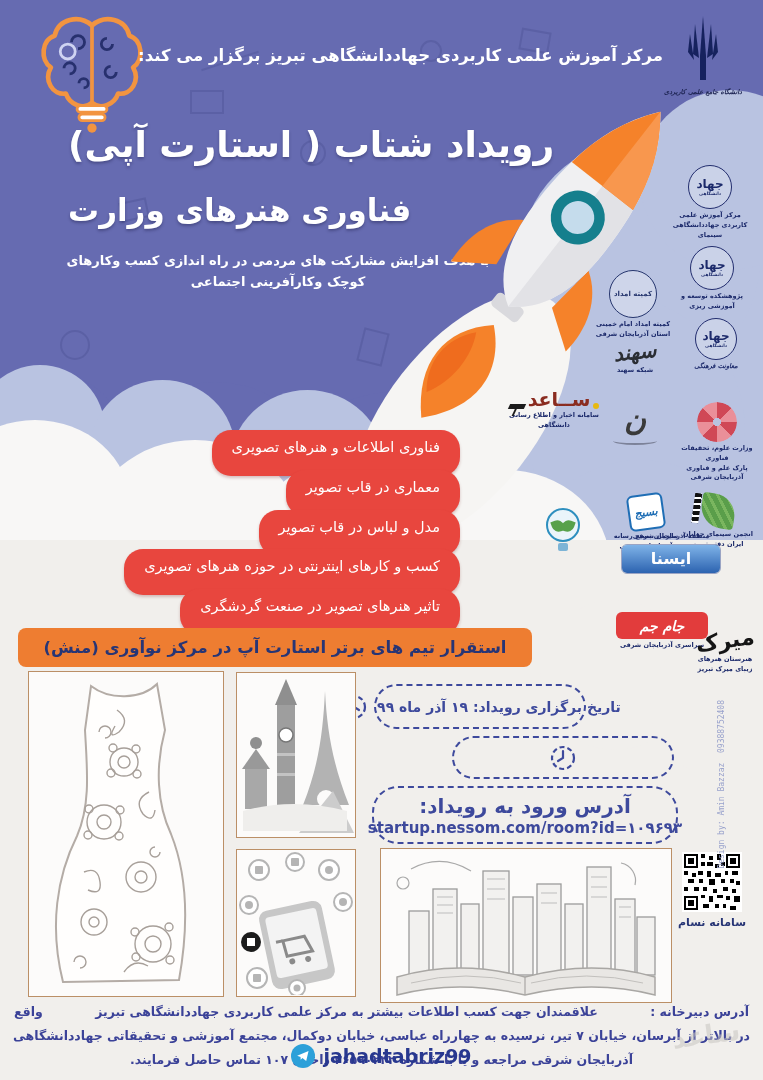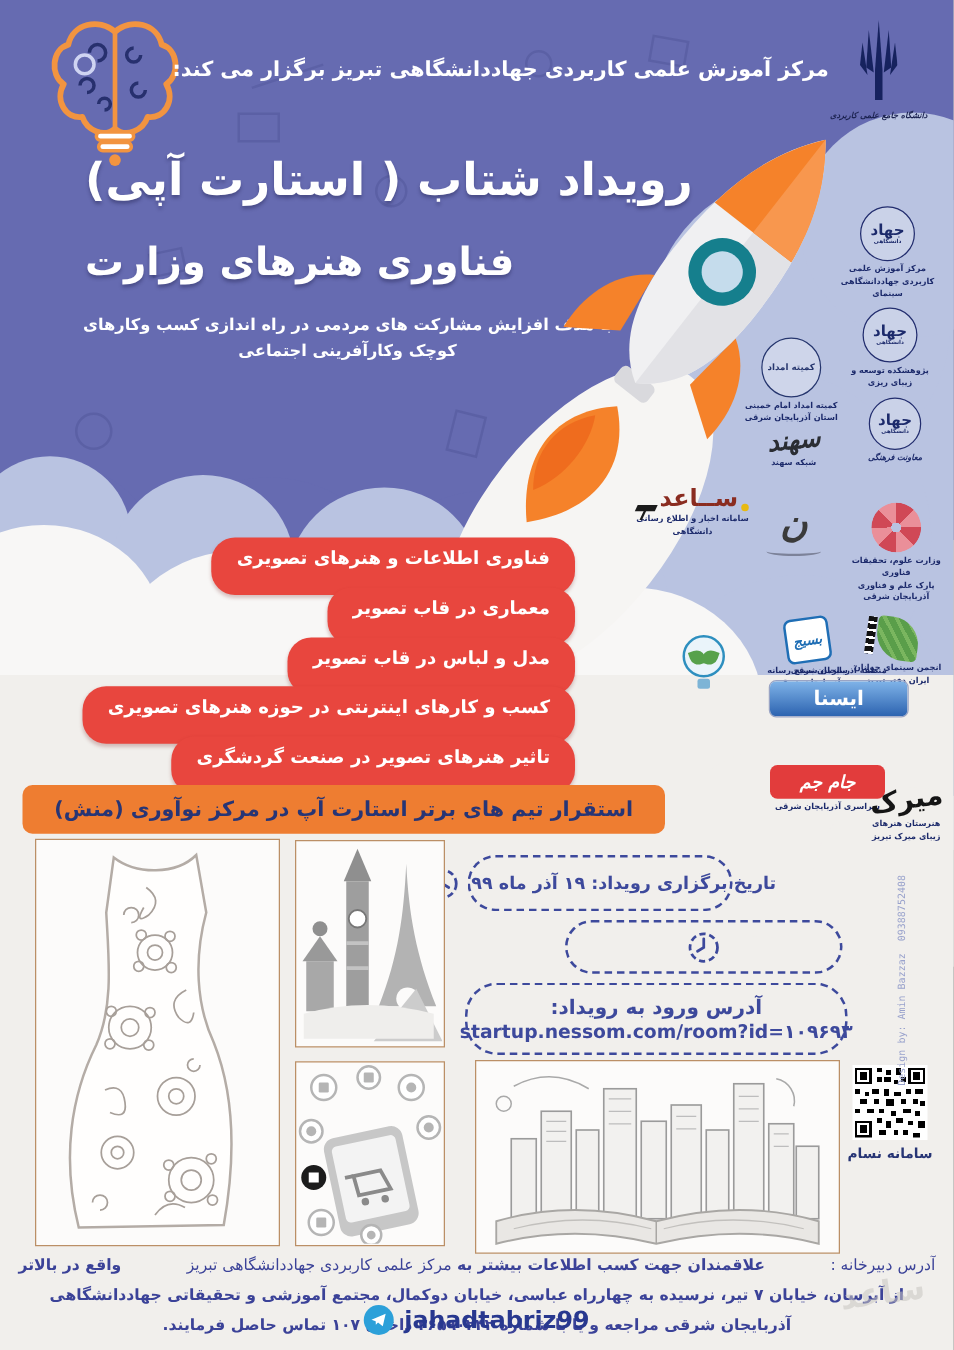--- a/index.html
+++ b/index.html
@@ -33,21 +33,21 @@
     font-weight:600;text-align:center;line-height:1.65;}
 
   
   .trail{position:absolute;left:386px;top:270px;width:150px;height:300px;
     background:#f6f5f3;border-radius:50%;transform:rotate(38deg);}
   .rocket{left:408px;top:62px;width:270px;height:400px;}
   .rocket svg{transform:rotate(38deg);}
 
   
   .pill{position:absolute;right:303px;height:46px;line-height:35px;background:#e8463e;
-    color:#fff;font-weight:bold;font-size:14.5px;padding:0 20px;border-radius:19px;
+    color:#fff;font-weight:normal;font-size:14.5px;padding:0 20px;border-radius:19px;
     white-space:nowrap;box-shadow:0 2px 3px rgba(120,30,30,.25);direction:rtl;}
   .banner{left:18px;top:628px;width:514px;height:39px;line-height:39px;background:#ee7d31;
     border-radius:8px;color:#273575;font-weight:800;font-size:16.5px;text-align:center;
     white-space:nowrap;direction:rtl;}
 
   
   .info{position:absolute;border:2.5px dashed #3d499c;border-radius:26px;color:#3d499c;
     font-weight:bold;display:flex;align-items:center;justify-content:center;gap:8px;direction:rtl;}
   .info .txt{font-size:14px;white-space:nowrap;}
   .clockwrap{width:30px;height:30px;flex:0 0 auto;}
@@ -83,33 +83,33 @@
   .bulbleaf .l1{left:4px;top:10px;transform:rotate(-20deg);}
   .bulbleaf .l2{right:4px;top:10px;transform:rotate(110deg);}
   .bulb-base{width:10px;height:8px;margin:1px auto 0;background:#7db4d6;border-radius:2px;}
   .basij-sq{margin:0 auto;width:36px;height:36px;border:2.5px solid #1f6eb5;border-radius:6px;
     transform:rotate(-8deg);display:flex;align-items:center;justify-content:center;
     color:#1f6eb5;font-weight:900;font-size:11px;font-style:italic;background:#fff;}
   .leaf-film{margin:0 auto;width:34px;height:34px;background:repeating-linear-gradient(55deg,#5a9e4a 0 5px,#7ab65f 5px 8px);
     border-radius:4px 65% 4px 65%;transform:rotate(8deg);position:relative;}
   .leaf-film:before{content:"";position:absolute;left:-8px;top:2px;width:7px;height:30px;
     background:repeating-linear-gradient(#111 0 4px,#fff 4px 6px);}
-  .isna-box{margin:0 auto;width:112px;height:30px;border:1px solid #9aa4c4;border-radius:6px;
+  .isna-box{margin:0 auto;width:100px;height:30px;border:1px solid #9aa4c4;border-radius:6px;
     background:#fff;display:flex;align-items:center;justify-content:center;position:relative;overflow:hidden;}
   .isna-band{width:100%;height:100%;display:flex;align-items:center;justify-content:center;
     background:linear-gradient(#7fb3e8,#2c63b0);color:#fff;font-weight:900;font-size:16px;}
   .jj-box{margin:0 auto;width:92px;height:27px;border-radius:6px;background:#e23c3c;color:#fff;
     display:flex;align-items:center;justify-content:center;font-weight:900;font-size:14px;font-style:italic;}
   .mirak{font-size:22px;font-weight:900;color:#151515;transform:rotate(-8deg);}
 
   
   .qr-cap{font-size:11px;color:#273575;font-weight:800;text-align:center;}
   .footer-text{left:10px;top:1000px;width:743px;color:#3b4298;font-size:12.5px;font-weight:600;
     text-align:center;line-height:1.9;direction:rtl;}
-  .footer-text b{font-weight:400;margin-left:48px;}
+  .footer-text b{font-weight:700;margin-left:48px;}
   .tg-row{left:0;top:1044px;width:763px;display:flex;align-items:center;justify-content:center;gap:8px;}
   .tg-icon{width:24px;height:24px;border-radius:50%;background:#2ca0d9;display:flex;align-items:center;justify-content:center;}
   .tg-handle{color:#28388f;font-weight:800;font-size:19px;font-family:"DejaVu Sans",sans-serif;}
   .credit{left:716px;top:700px;color:#99a2cc;font-size:8px;line-height:1.4;
     writing-mode:vertical-rl;transform:rotate(180deg);text-align:left;font-family:"DejaVu Sans Mono",monospace;}
   .watermark{left:672px;top:1020px;color:#c9c6c2;font-size:26px;font-weight:900;opacity:.55;transform:rotate(-8deg);direction:rtl;}
 </style>
 </head>
 <body>
 
@@ -209,21 +209,21 @@
   </div>
   <div class="info" style="left:452px;top:736px;width:222px;height:43px">
     <span class="clockwrap">
       <svg width="30" height="30" viewBox="0 0 30 30">
           <circle cx="15" cy="15" r="11" fill="none" stroke="#3d499c" stroke-width="2.2" stroke-dasharray="5 3"></circle>
           <path d="M15 8 v7 l-5 3" stroke="#3d499c" stroke-width="2.2" fill="none" stroke-linecap="round"></path>
         </svg>
     </span>
   </div>
   <div class="info" style="left:372px;top:786px;width:306px;height:58px;flex-direction:column;gap:1px">
-    <span class="txt" style="font-size:16px">آدرس ورود به رویداد:</span>
+    <span class="txt" style="font-size:20px">آدرس ورود به رویداد:</span>
     <span class="txt" dir="ltr" style="font-size:15px">startup.nessom.com/room?id=۱۰۹۶۹۳</span>
   </div>
 
   <div class="imgbox" style="left:28px;top:671px;width:196px;height:326px">
     <svg width="193" height="323" viewBox="0 0 193 323">
       <path d="M62,14 C80,28 112,28 128,12 L136,58 C126,95 128,132 142,162 C158,202 160,252 150,308 L34,310 C20,254 28,204 48,164 C62,132 58,96 56,58 Z" fill="#fffefd" stroke="#b4aca6" stroke-width="2"></path>
       <g fill="none" stroke="#a79f99" stroke-width="1.4">
         <circle cx="95" cy="90" r="14"></circle>
           <circle cx="95" cy="90" r="6"></circle>
         <circle cx="84" cy="76" r="4"></circle>
@@ -413,21 +413,21 @@
       <span class="js">دانشگاهی</span>
     </div>
     <div class="logo-cap">مرکز آموزش علمی کاربردی جهاددانشگاهی سینمای</div>
   </div>
 
   <div class="logo" style="left:674px;top:246px;width:76px">
     <div class="jahad-c">
       <span class="jm">جهاد</span>
       <span class="js">دانشگاهی</span>
     </div>
-    <div class="logo-cap">پژوهشکده توسعه و زیبای ریزی</div>
+    <div class="logo-cap">پژوهشکده توسعه و آموزشی ریزی</div>
   </div>
 
   <div class="logo" style="left:594px;top:270px;width:78px">
     <div class="emdad-c">
         <span>کمیته امداد</span>
       </div>
     <div class="logo-cap">کمیته امداد امام خمینی استان آذربایجان شرقی</div>
   </div>
 
   <div class="logo" style="left:676px;top:318px;width:80px">

